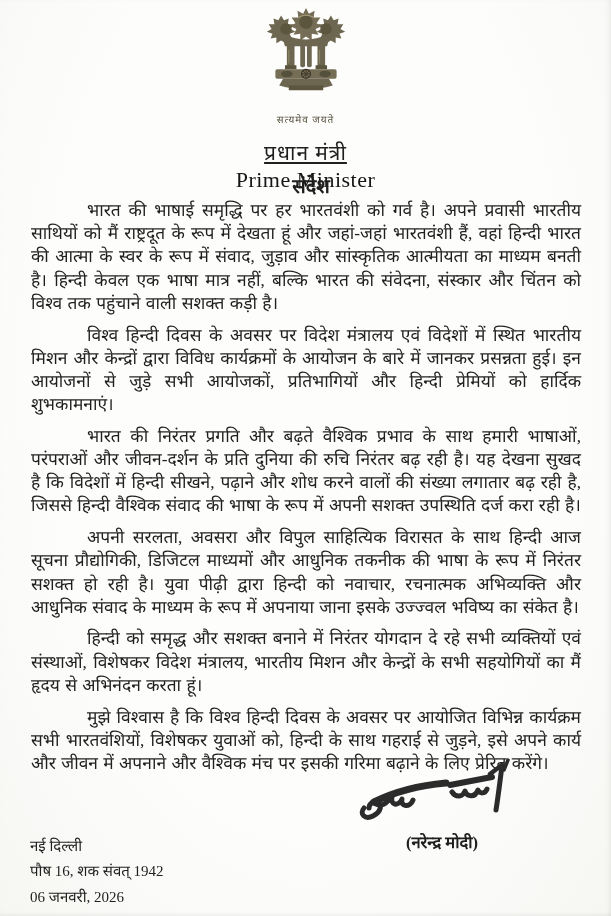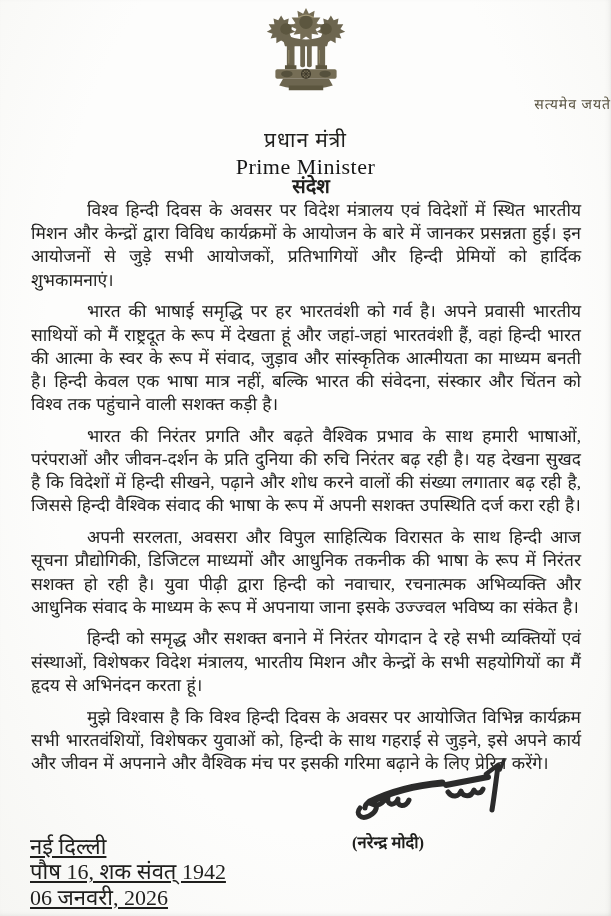--- a/index.html
+++ b/index.html
@@ -13,31 +13,31 @@
     overflow:hidden;
     font-family:"Liberation Serif", serif;
     color:#1f1f1d;
   }
   .letterhead{
     position:absolute;top:6px;left:0;right:0;
     text-align:center;
   }
   .emblem-wrap{line-height:0;}
   .motto{
-    font-size:14px;
+    font-size:10px;
     letter-spacing:1px;
     color:#56503d;
-    margin-top:0;
-    text-align:right;
+    margin-top:18px;
   }
   .pm-hindi{
     font-size:21px;
     font-weight:500;
     margin-top:12px;
     letter-spacing:1px;
+    text-decoration:underline;
   }
   .pm-english{
     font-family:Liberation Serif, serif;
     font-size:22px;
     font-weight:500;
     margin-top:1px;
     letter-spacing:.5px;
     color:#161616;
   }
   .subject{
@@ -55,32 +55,32 @@
     margin:0 0 8.5px 0;
     font-size:17.4px;
     line-height:23.2px;
     text-align:justify;
     text-indent:56px;
     word-spacing:1px;
   }
   .sig-block{
     position:absolute;
     top:758px;left:352px;width:180px;
+    text-align:center;
   }
   .sig-name{
     font-size:16.5px;
     font-weight:600;
     margin-top:2px;
   }
   .footer{
     position:absolute;
     left:30px;bottom:6px;
-    font-size:22px;
+    font-size:15px;
     line-height:25.5px;
-    text-decoration:underline;
   }
   svg{display:inline-block;}
 </style>
 </head>
 <body>
 
 <div class="page">
 
   <div class="letterhead">
     <div class="emblem-wrap">
@@ -119,22 +119,22 @@
       </svg>
     </div>
     <div class="motto">सत्यमेव जयते</div>
     <div class="pm-hindi">प्रधान मंत्री</div>
     <div class="pm-english">Prime Minister</div>
   </div>
 
   <div class="subject">संदेश</div>
 
   <div class="body-text">
+    <p>भारत की भाषाई समृद्धि पर हर भारतवंशी को गर्व है। अपने प्रवासी भारतीय साथियों को मैं राष्ट्रदूत के रूप में देखता हूं और जहां-जहां भारतवंशी हैं, वहां हिन्दी भारत की आत्मा के स्वर के रूप में संवाद, जुड़ाव और सांस्कृतिक आत्मीयता का माध्यम बनती है। हिन्दी केवल एक भाषा मात्र नहीं, बल्कि भारत की संवेदना, संस्कार और चिंतन को विश्व तक पहुंचाने वाली सशक्त कड़ी है।</p>
     <p>विश्व हिन्दी दिवस के अवसर पर विदेश मंत्रालय एवं विदेशों में स्थित भारतीय मिशन और केन्द्रों द्वारा विविध कार्यक्रमों के आयोजन के बारे में जानकर प्रसन्नता हुई। इन आयोजनों से जुड़े सभी आयोजकों, प्रतिभागियों और हिन्दी प्रेमियों को हार्दिक शुभकामनाएं।</p>
-    <p>भारत की भाषाई समृद्धि पर हर भारतवंशी को गर्व है। अपने प्रवासी भारतीय साथियों को मैं राष्ट्रदूत के रूप में देखता हूं और जहां-जहां भारतवंशी हैं, वहां हिन्दी भारत की आत्मा के स्वर के रूप में संवाद, जुड़ाव और सांस्कृतिक आत्मीयता का माध्यम बनती है। हिन्दी केवल एक भाषा मात्र नहीं, बल्कि भारत की संवेदना, संस्कार और चिंतन को विश्व तक पहुंचाने वाली सशक्त कड़ी है।</p>
     <p>भारत की निरंतर प्रगति और बढ़ते वैश्विक प्रभाव के साथ हमारी भाषाओं, परंपराओं और जीवन-दर्शन के प्रति दुनिया की रुचि निरंतर बढ़ रही है। यह देखना सुखद है कि विदेशों में हिन्दी सीखने, पढ़ाने और शोध करने वालों की संख्या लगातार बढ़ रही है, जिससे हिन्दी वैश्विक संवाद की भाषा के रूप में अपनी सशक्त उपस्थिति दर्ज करा रही है।</p>
     <p>अपनी सरलता, अवसरा और विपुल साहित्यिक विरासत के साथ हिन्दी आज सूचना प्रौद्योगिकी, डिजिटल माध्यमों और आधुनिक तकनीक की भाषा के रूप में निरंतर सशक्त हो रही है। युवा पीढ़ी द्वारा हिन्दी को नवाचार, रचनात्मक अभिव्यक्ति और आधुनिक संवाद के माध्यम के रूप में अपनाया जाना इसके उज्ज्वल भविष्य का संकेत है।</p>
     <p>हिन्दी को समृद्ध और सशक्त बनाने में निरंतर योगदान दे रहे सभी व्यक्तियों एवं संस्थाओं, विशेषकर विदेश मंत्रालय, भारतीय मिशन और केन्द्रों के सभी सहयोगियों का मैं हृदय से अभिनंदन करता हूं।</p>
     <p>मुझे विश्वास है कि विश्व हिन्दी दिवस के अवसर पर आयोजित विभिन्न कार्यक्रम सभी भारतवंशियों, विशेषकर युवाओं को, हिन्दी के साथ गहराई से जुड़ने, इसे अपने कार्य और जीवन में अपनाने और वैश्विक मंच पर इसकी गरिमा बढ़ाने के लिए प्रेरित करेंगे।</p>
   </div>
 
   <div class="sig-block">
     <div>
       
       <svg width="172" height="66" viewBox="0 0 172 66" aria-hidden="true">

